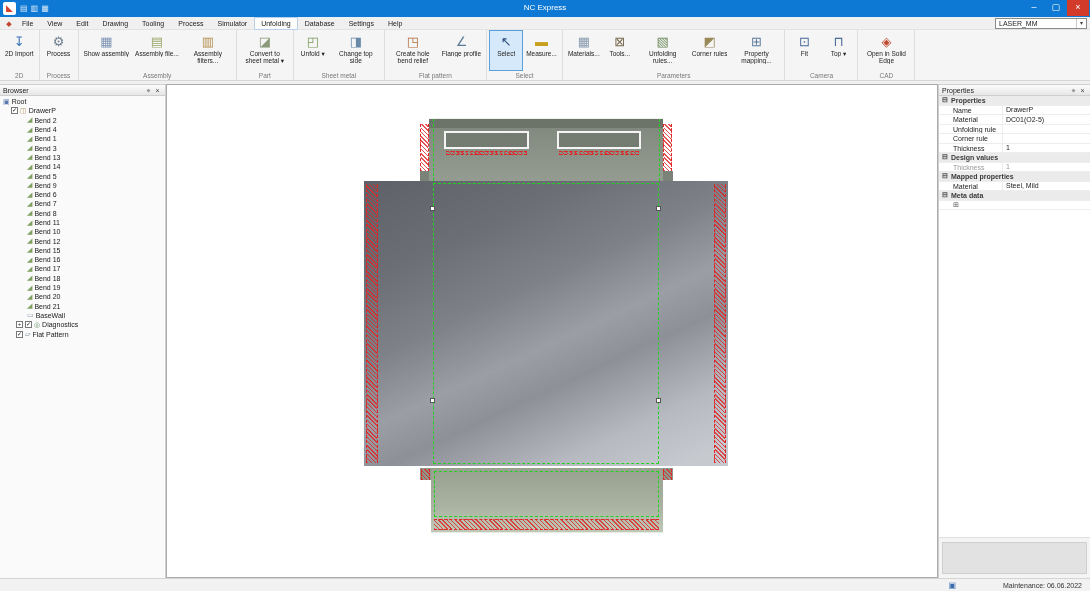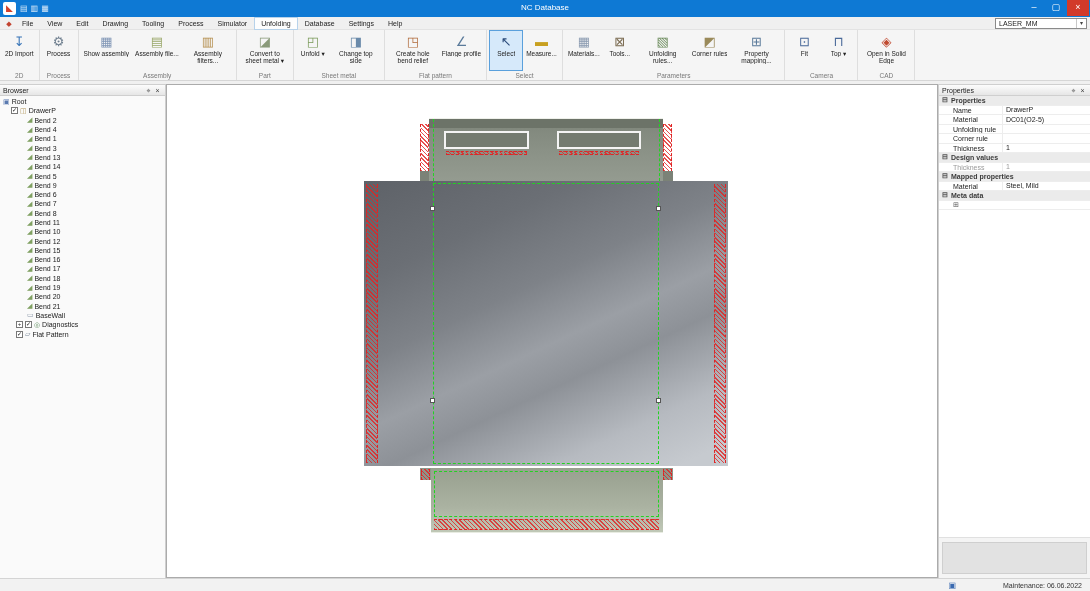--- a/index.html
+++ b/index.html
@@ -98,21 +98,21 @@
 
   <div class="titlebar">
     <div class="tb-left">
       <span class="applogo">◣</span>
       <span class="qa">
           <span class="qai">▤</span>
           <span class="qai">▥</span>
           <span class="qai">▦</span>
         </span>
     </div>
-    <div class="tb-title">NC Database</div>
+    <div class="tb-title">NC Express</div>
     <div class="tb-ctrl">
       <span class="tbb">–</span>
       <span class="tbb">▢</span>
       <span class="tbb close">×</span>
     </div>
   </div>
 
   <div class="menubar">
     <span class="appmenu-icon">◆</span>
     <div class="mtabs">

